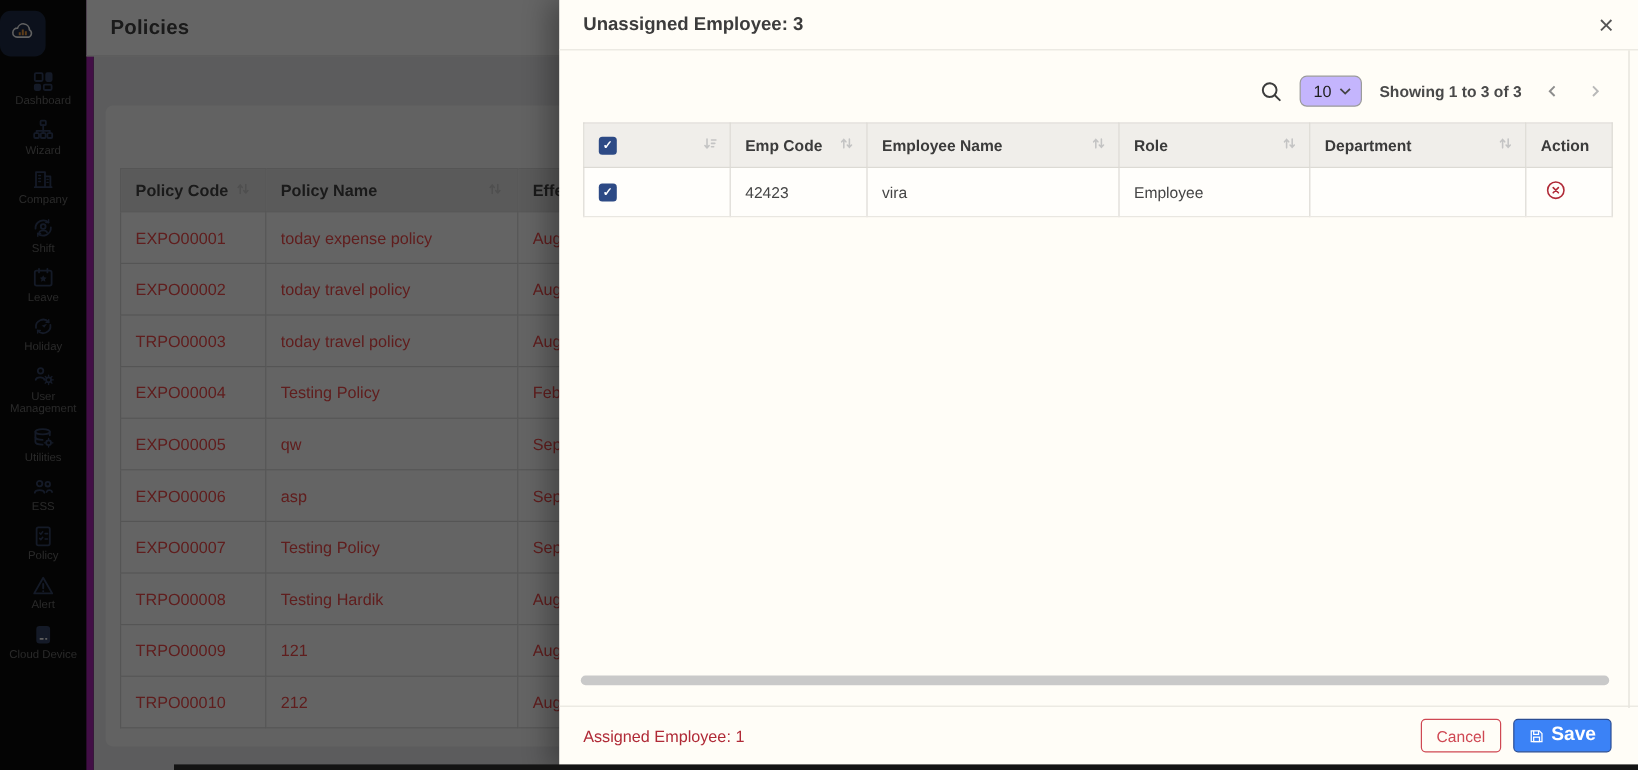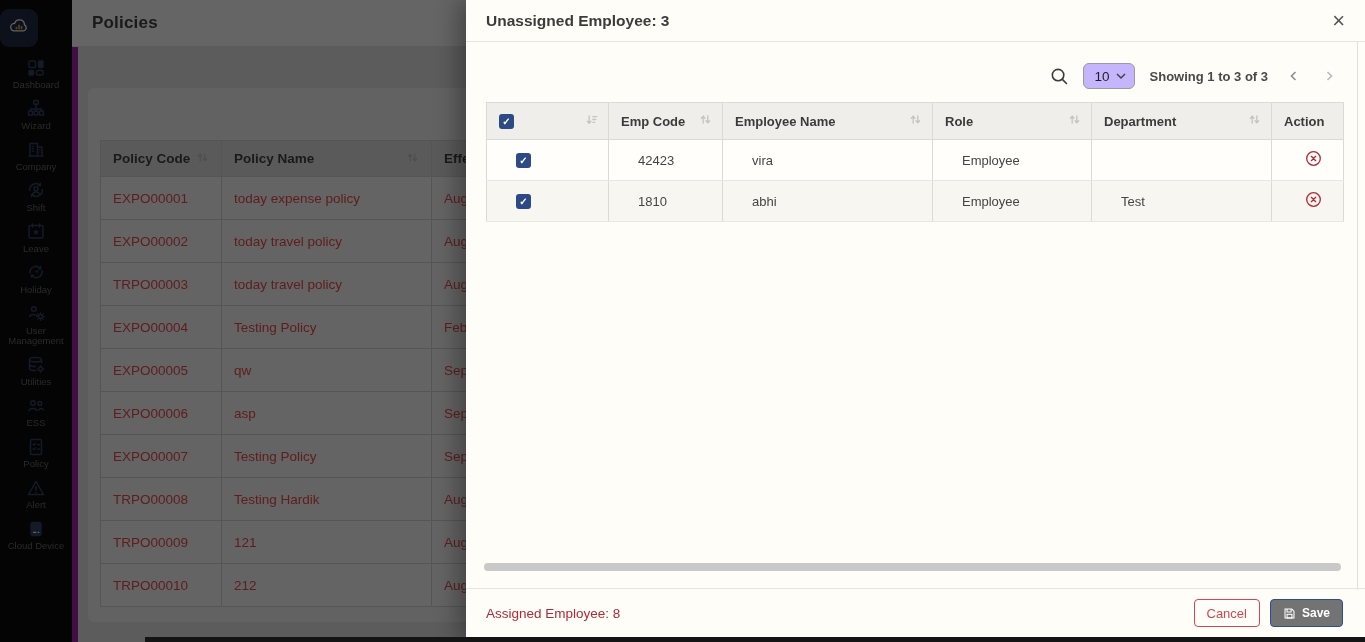--- a/index.html
+++ b/index.html
@@ -41,38 +41,38 @@
     display:flex;align-items:center;justify-content:space-between;padding:0 8px 0 11px;
     font-size:13.5px;color:#1f1f1f;box-sizing:border-box;cursor:pointer;}
   .showing{font-size:13px;color:#494949;font-weight:600;margin:0 2px;}
   .pg-btn{padding:0 5px;display:flex;align-items:center;cursor:pointer;}
   .emp-table{position:absolute;left:20px;top:102px;width:857px;border-collapse:collapse;
     table-layout:fixed;background:#fffefb;}
   .emp-table th{height:37px;background:#f0eeea;border:1px solid #dcdad4;font-size:13px;font-weight:700;
     color:#3b3b3b;text-align:left;padding:0 10px 0 12px;box-sizing:border-box;}
   .emp-table td{height:41px;border-left:1px solid #dcdad4;border-right:1px solid #dcdad4;
     border-bottom:1px solid #e9e7e1;font-size:13px;color:#454545;text-align:left;
-    padding:0 29px;box-sizing:border-box;}
+    padding:0 12px;box-sizing:border-box;}
   .emp-table tbody tr:nth-child(2) td{background:#f8f6f1;}
   .th-inner{display:flex;align-items:center;justify-content:space-between;}
   .cb{width:15px;height:15px;background:#2d4a85;border-radius:3px;display:flex;align-items:center;
     justify-content:center;cursor:pointer;flex:none;}
   .cb::after{content:"✓";color:#fff;font-size:10px;font-weight:700;}
   .action-x{display:inline-flex;align-items:center;cursor:pointer;margin-left:4px;}
   .vline{position:absolute;left:891px;top:42px;height:548px;width:1px;background:#e2dfd7;}
   .h-scroll{position:absolute;left:18px;top:563px;width:857px;height:8px;background:#c9c9c9;
     border-radius:4px;cursor:pointer;}
   .modal-footer{position:absolute;left:0;right:0;top:588px;height:49px;border-top:1px solid #e8e5de;
     display:flex;align-items:center;justify-content:space-between;padding:0 22px 0 20px;box-sizing:border-box;}
   .assigned{font-size:13.5px;color:#b02a37;}
   .footer-actions{display:flex;gap:10px;align-items:center;}
   .btn-cancel{height:28px;padding:0 12px;border:1px solid #cf4853;color:#cf4853;background:transparent;
     border-radius:4px;font-size:13px;font-family:"Liberation Sans",sans-serif;cursor:pointer;margin-left:44px;}
-  .btn-save{height:28px;padding:0 12px;background:#737373;color:#fff;border:1px solid #2b4d93;
-    border-radius:4px;font-size:12px;font-weight:600;display:flex;align-items:center;gap:6px;
+  .btn-save{height:28px;padding:0 12px;background:#3b82f6;color:#fff;border:1px solid #2b4d93;
+    border-radius:4px;font-size:16px;font-weight:600;display:flex;align-items:center;gap:6px;
     font-family:"Liberation Sans",sans-serif;cursor:pointer;}
   .bottom-bar{position:absolute;left:145px;right:0;bottom:0;height:5px;background:#141414;z-index:60;}
 </style>
 </head>
 <body>
 
 <div class="sidebar">
   <div class="logo-tile">
     <span>
       <svg width="26" height="22" viewBox="0 0 22 20" fill="none">
@@ -414,43 +414,28 @@
      <td>vira</td>
      <td>Employee</td>
      <td></td>
      <td><span class="action-x">
               <svg width="17" height="17" viewBox="0 0 18 18" fill="none" stroke="#b02a37" stroke-width="1.4" stroke-linecap="round">
                 <circle cx="9" cy="9" r="7.2"></circle>
                 <path d="M6.7 6.7l4.6 4.6M11.3 6.7l-4.6 4.6"></path>
               </svg>
             </span></td>
         </tr>
-        <tr>
-          <td>
-            <span class="cb"></span>
-          </td>
-     <td>1810</td>
-     <td>abhi</td>
-     <td>Employee</td>
-     <td>Test</td>
-     <td><span class="action-x">
-              <svg width="17" height="17" viewBox="0 0 18 18" fill="none" stroke="#b02a37" stroke-width="1.4" stroke-linecap="round">
-                <circle cx="9" cy="9" r="7.2"></circle>
-                <path d="M6.7 6.7l4.6 4.6M11.3 6.7l-4.6 4.6"></path>
-              </svg>
-            </span></td>
-        </tr>
       </tbody>
   </table>
 
   <div class="vline"></div>
   <div class="h-scroll"></div>
 
   <div class="modal-footer">
-    <span class="assigned">Assigned Employee: 8</span>
+    <span class="assigned">Assigned Employee: 1</span>
     <span class="footer-actions">
       <button class="btn-cancel">Cancel</button>
       <button class="btn-save">
         <span style="display:flex;">
           <svg width="13" height="13" viewBox="0 0 16 16" fill="none" stroke="#fff" stroke-width="1.3">
             <path d="M2.5 2.5h8.3l2.7 2.7v8.3h-11z"></path>
               <path d="M5 2.5v3.6h5V2.5"></path>
               <rect x="5" y="9" width="6" height="4.5"></rect>
           </svg>
         </span>

